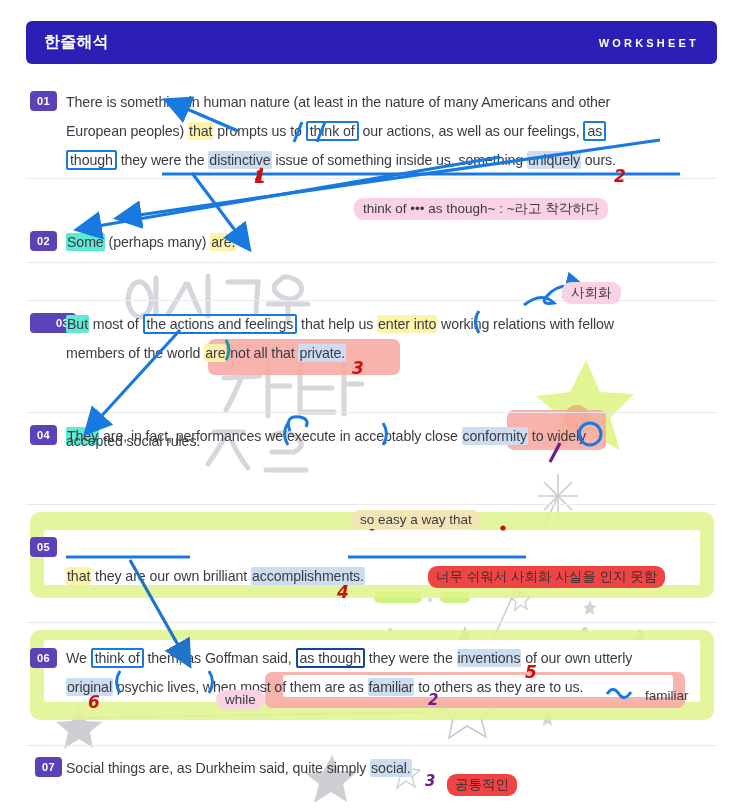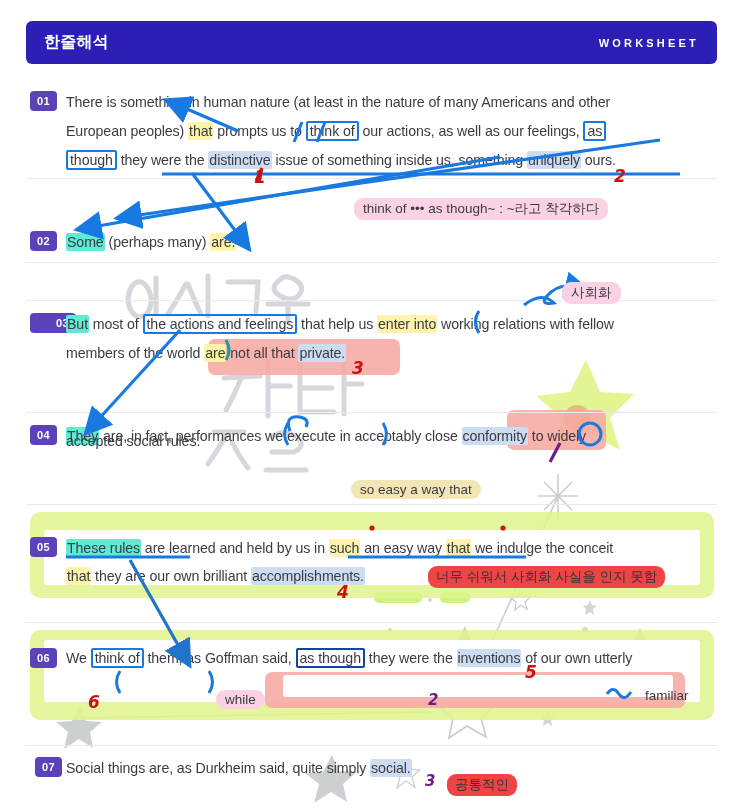--- a/index.html
+++ b/index.html
@@ -222,40 +222,40 @@
 
   <div class="num" style="left:30px;top:425px;">04</div>
   <div class="line" style="left:66px;top:426px;">
     <span class="hl hl-p">They</span><span> are, in fact, performances we execute in acceptably close </span><span class="hl hl-b">conformity</span><span> to widely</span>
   </div>
   <div class="line" style="left:66px;top:431px;">
     <span>accepted social rules.</span>
   </div>
 
   <div class="num" style="left:30px;top:537px;">05</div>
-  <div class="line" style="left:66px;top:538px;">
-    <span class="hl hl-p">These rules</span><span> are learned and held by us in </span><span class="hl hl-y">such</span><span> an easy way </span><span class="hl hl-y">that</span><span> we indulge the conceit</span>
-  </div>
   <div class="line" style="left:66px;top:566px;">
     <span class="hl hl-y">that</span><span> they are our own brilliant </span><span class="hl hl-b">accomplishments.</span>
   </div>
 
   <div class="num" style="left:30px;top:648px;">06</div>
   <div class="line" style="left:66px;top:648px;">
     <span>We </span><span class="boxed">think of</span><span> them, as Goffman said, </span><span class="boxed boxed-dark">as though</span><span> they were the </span><span class="hl hl-b">inventions</span><span> of our own utterly</span>
   </div>
+  <div class="line" style="left:66px;top:677px;">
+    <span class="hl hl-b">original</span><span> psychic lives</span><span>, when most of them are as </span><span class="hl hl-b">familiar</span><span> to others as they are to us.</span>
+  </div>
 
   <div class="num" style="left:35px;top:757px;">07</div>
   <div class="line" style="left:66px;top:758px;">
     <span>Social things are, as Durkheim said, quite simply </span><span class="hl hl-b">social.</span>
   </div>
 
   <div class="chip chip-pink" style="left:354px;top:198px;">think of ••• as though~ : ~라고 착각하다</div>
   <div class="chip chip-pink" style="left:562px;top:282px;">사회화</div>
-  <div class="chip chip-y" style="left:351px;top:480px;">so easy a way that</div>
+  <div class="chip chip-y" style="left:351px;top:510px;">so easy a way that</div>
   <div class="note-kr" style="left:428px;top:566px;">너무 쉬워서 사회화 사실을 인지 못함</div>
   <div class="chip chip-pink" style="left:216px;top:690px;">while</div>
   <div class="plainnote" style="left:645px;top:688px;">familiar</div>
   <div class="note-kr" style="left:447px;top:774px;">공통적인</div>
 
   <div class="redmark" style="left:254px;top:167px;">1</div>
   <div class="redmark" style="left:614px;top:166px;">2</div>
   <div class="redmark" style="left:352px;top:358px;">3</div>
   <div class="redmark" style="left:337px;top:582px;">4</div>
   <div class="redmark" style="left:525px;top:662px;">5</div>

